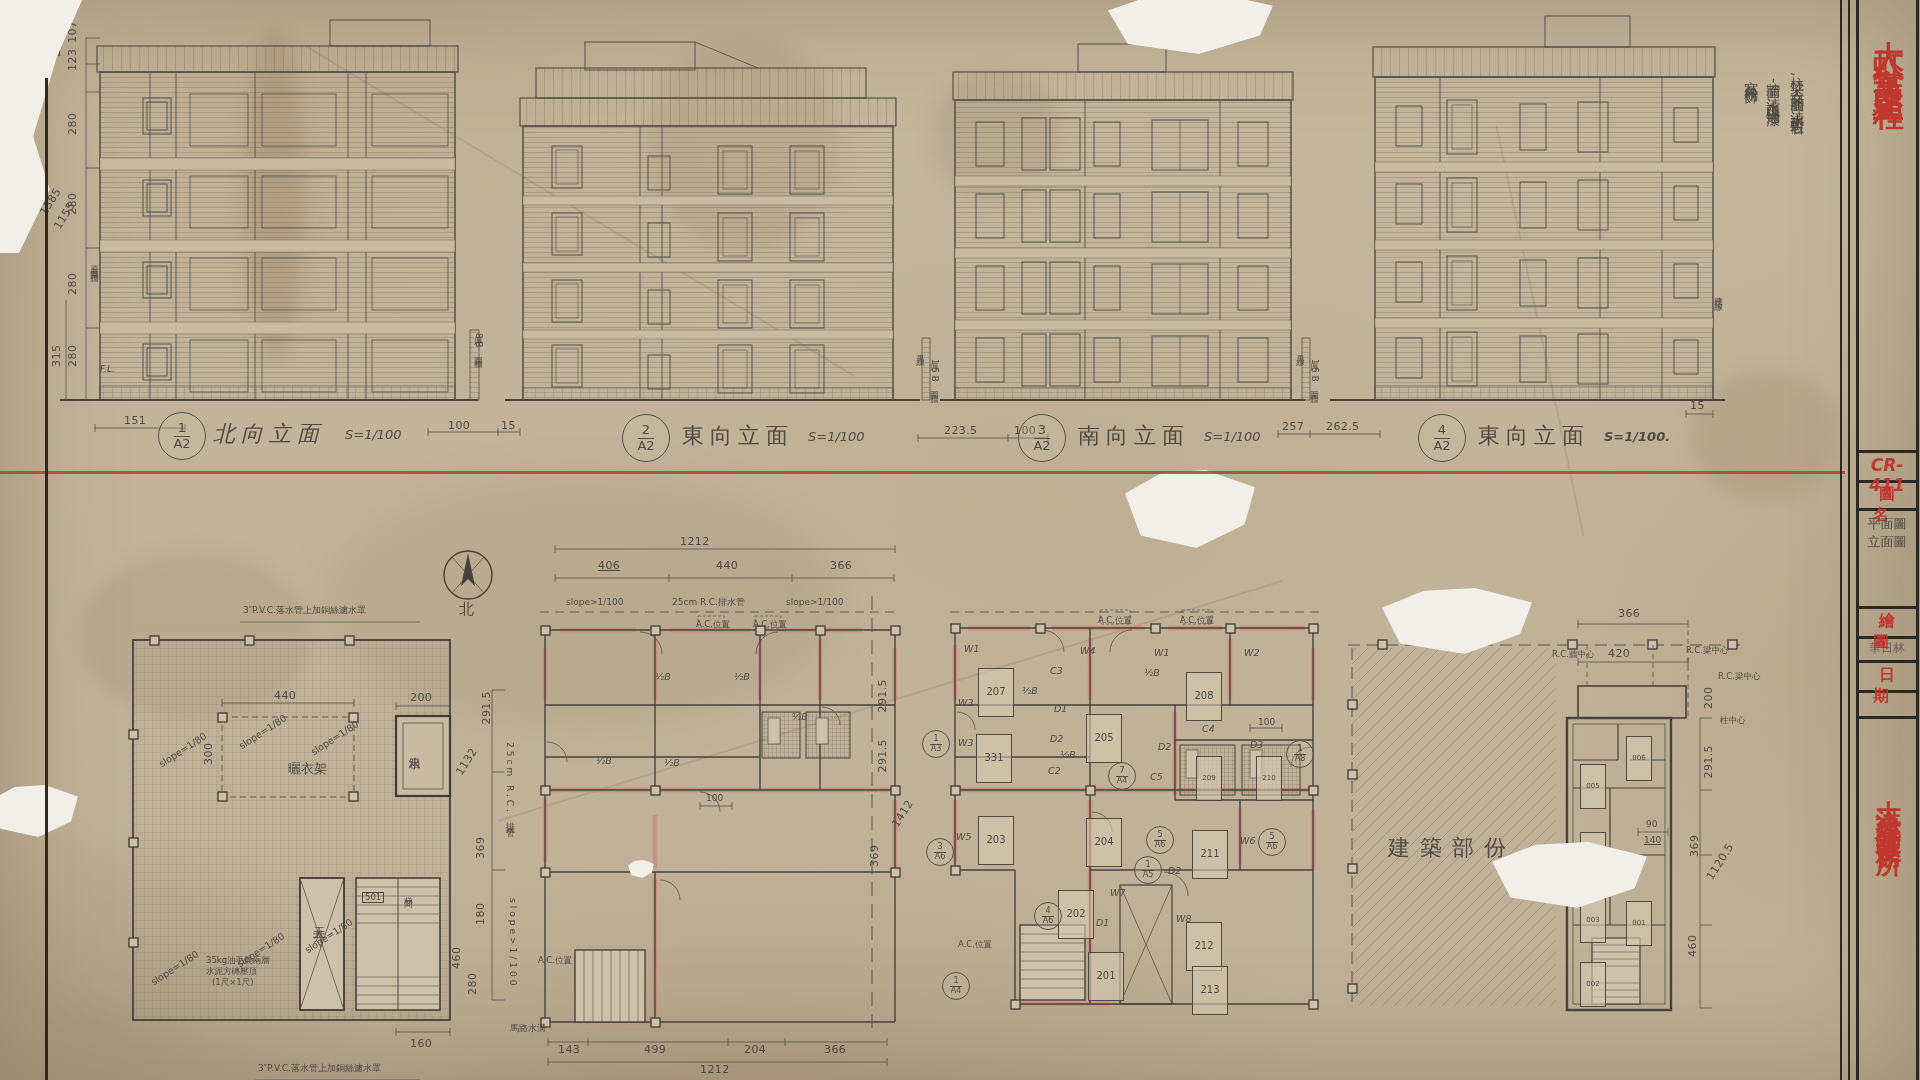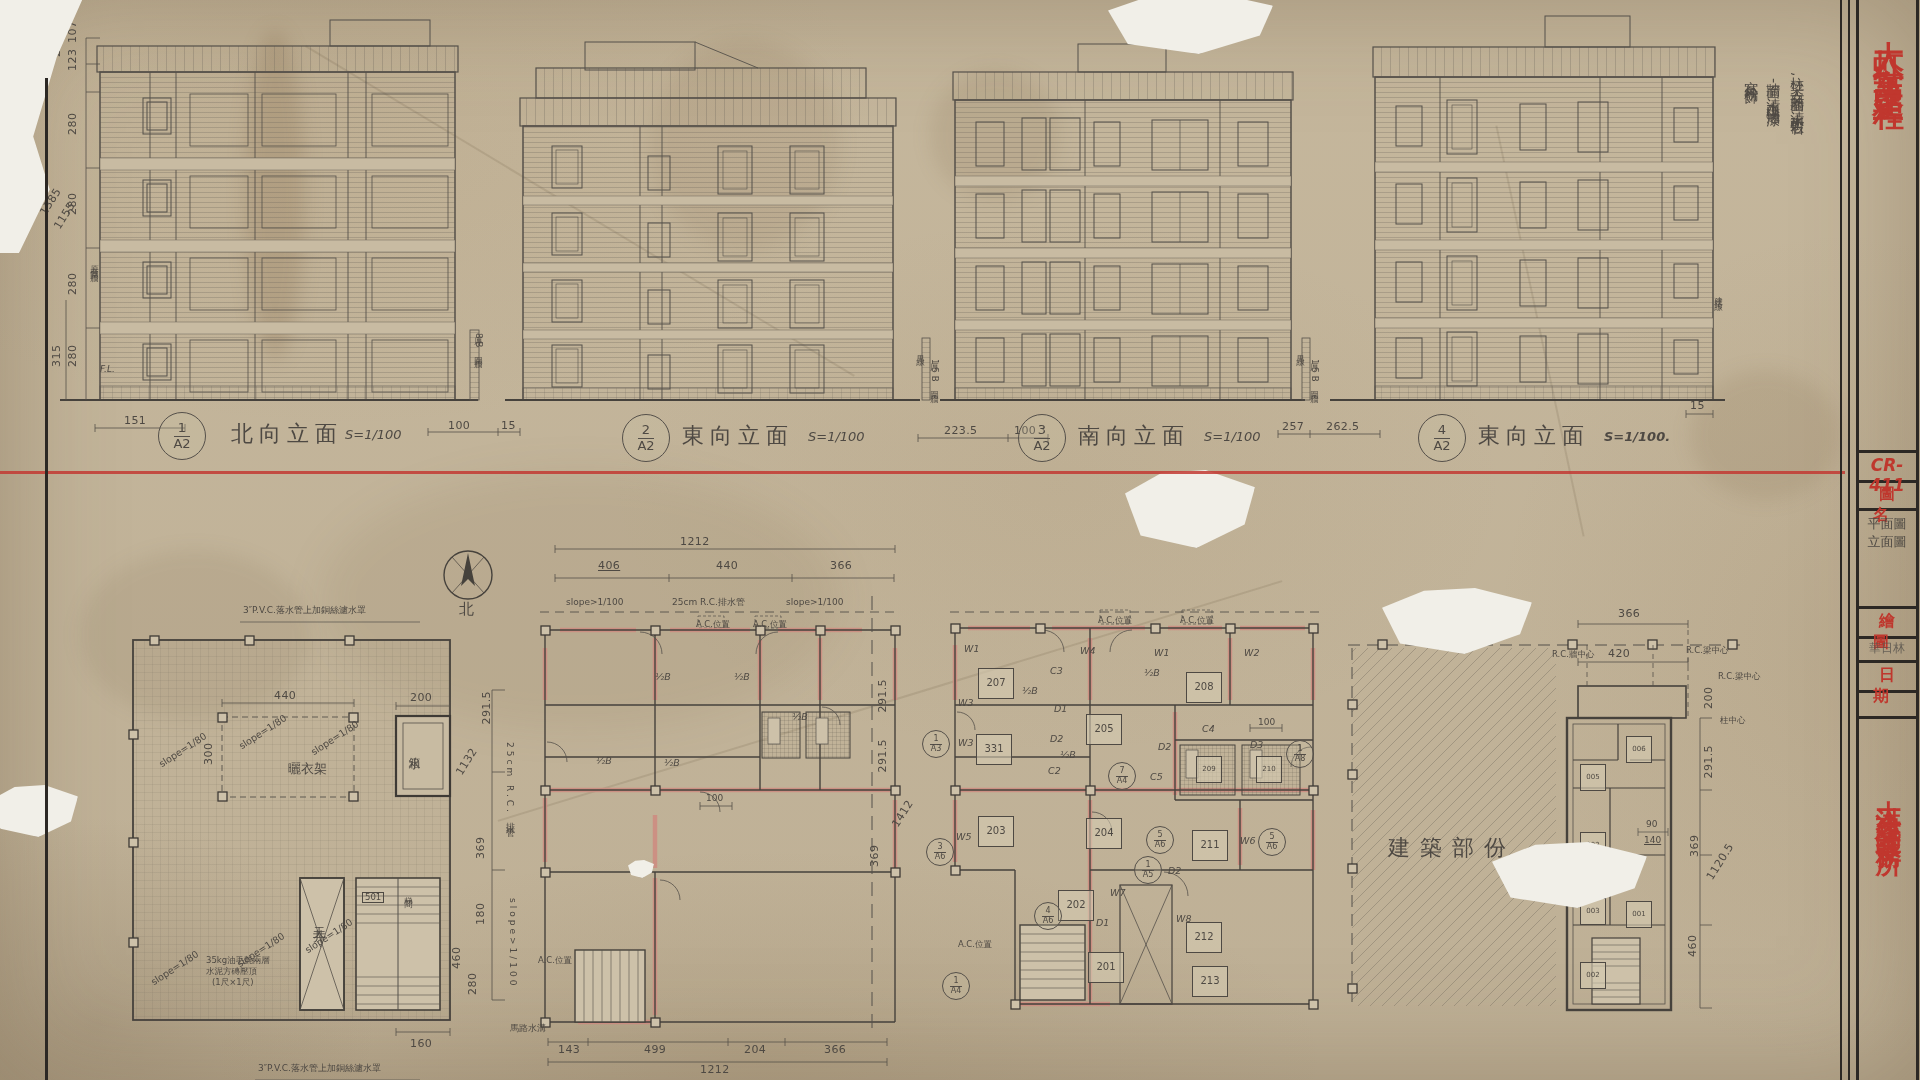--- a/index.html
+++ b/index.html
@@ -27,21 +27,21 @@
   .cjkB{font-size:22px;letter-spacing:6px;color:#3f3b35;}
   .cjkV{writing-mode:vertical-rl;letter-spacing:3px;}
   .tiny{font-size:8.5px;}
   .blue{color:#50507c;}
   .scale{font-size:13px;font-style:italic;}
   .ecir,.pcir{position:absolute;border:1.3px solid #55504a;border-radius:50%;display:flex;flex-direction:column;align-items:center;justify-content:center;color:#45413b;background:rgba(205,194,168,.25);}
   .ecir{width:46px;height:46px;font-size:13px;}
   .pcir{width:26px;height:26px;font-size:8px;border-width:1px;}
   .ecir .n,.pcir .n{border-bottom:1px solid #55504a;padding:0 4px 1px;}
   .pcir .n{padding:0 3px 0;}
-  .rbox{position:absolute;min-width:30px;height:15px;border:1px solid #4e4943;background:rgba(214,204,178,.6);font-size:10px;display:flex;align-items:center;justify-content:center;color:#3c3833;padding:7px 2px;}
+  .rbox{position:absolute;min-width:30px;height:15px;border:1px solid #4e4943;background:rgba(214,204,178,.6);font-size:10px;display:flex;align-items:center;justify-content:center;color:#3c3833;padding:16px 2px;}
   .rbox.t{min-width:20px;height:11px;font-size:7px;}
   .mk{font-size:9.5px;font-style:italic;color:#46423c;}
   .tear{position:absolute;background:#f1efe8;box-shadow:2px 3px 3px rgba(60,45,25,.4);
     clip-path:polygon(0 30%,28% 4%,62% 0,100% 22%,92% 70%,55% 100%,12% 84%);}
   .vline{position:absolute;background:#2c2824;}
   .hline{position:absolute;left:1856px;width:61px;height:2.5px;background:#2c2824;}
   .redline{position:absolute;left:0;top:471px;width:1845px;height:2.5px;background:#c23a33;opacity:.85;}
   .redtxt{color:#bf372d;}
   .tb-title{position:absolute;left:1868px;top:16px;writing-mode:vertical-rl;font-size:31px;font-weight:bold;letter-spacing:9px;color:#c0372e;}
   .tb-office{position:absolute;left:1872px;top:780px;writing-mode:vertical-rl;font-size:26px;font-weight:bold;letter-spacing:7px;color:#c0372e;}
@@ -373,21 +373,21 @@
     <span class="tiny cjkV" style="left:1714px;top:290px;">建築線</span>
 
     <span class="cjk cjkV blue" style="left:1790px;top:66px;font-size:14px;">柱梁,女兒牆面-清水斬假石</span>
     <span class="cjk cjkV blue" style="left:1766px;top:72px;font-size:14px;">牆面-清水白磚油漆</span>
     <span class="cjk cjkV blue" style="left:1744px;top:70px;font-size:14px;">室外粉飾</span>
 
     <div class="ecir" style="left:158px;top:412px;">
       <span class="n" style="position:static;">1</span>
       <span style="position:static;">A2</span>
     </div>
-    <span class="cjkB" style="left:231px;top:422px;">北向立面</span>
+    <span class="cjkB" style="left:213px;top:422px;font-style:italic;">北向立面</span>
     <span class="scale" style="left:345px;top:428px;">S=1/100</span>
     <div class="ecir" style="left:622px;top:414px;">
       <span class="n" style="position:static;">2</span>
       <span style="position:static;">A2</span>
     </div>
     <span class="cjkB" style="left:682px;top:424px;">東向立面</span>
     <span class="scale" style="left:808px;top:430px;">S=1/100</span>
     <div class="ecir" style="left:1018px;top:414px;">
       <span class="n" style="position:static;">3</span>
       <span style="position:static;">A2</span>

